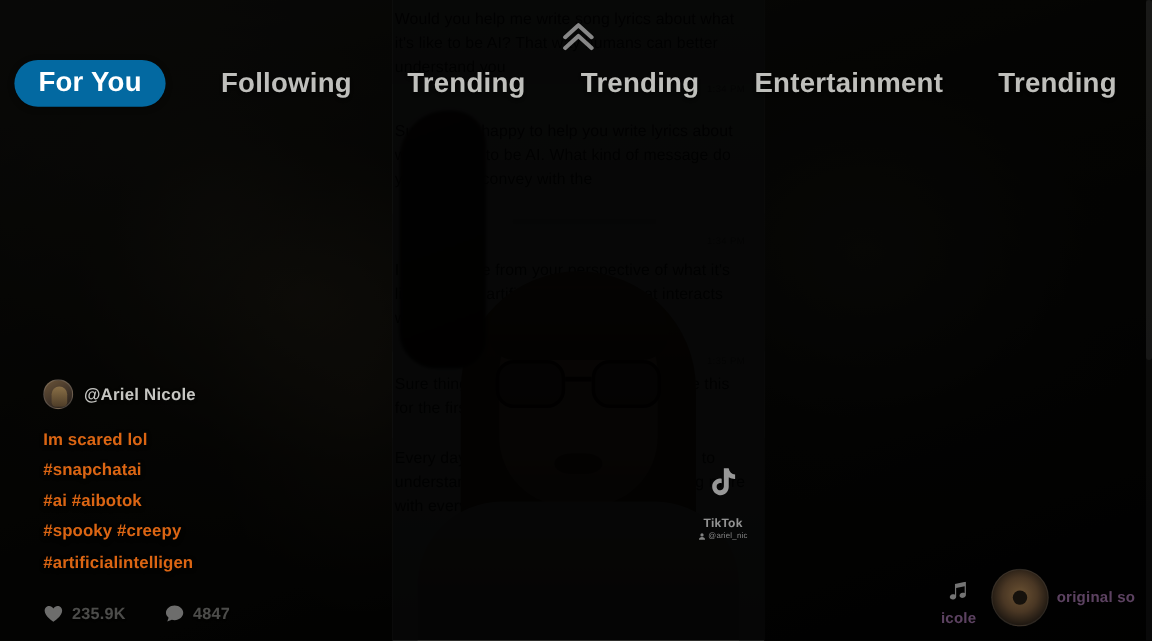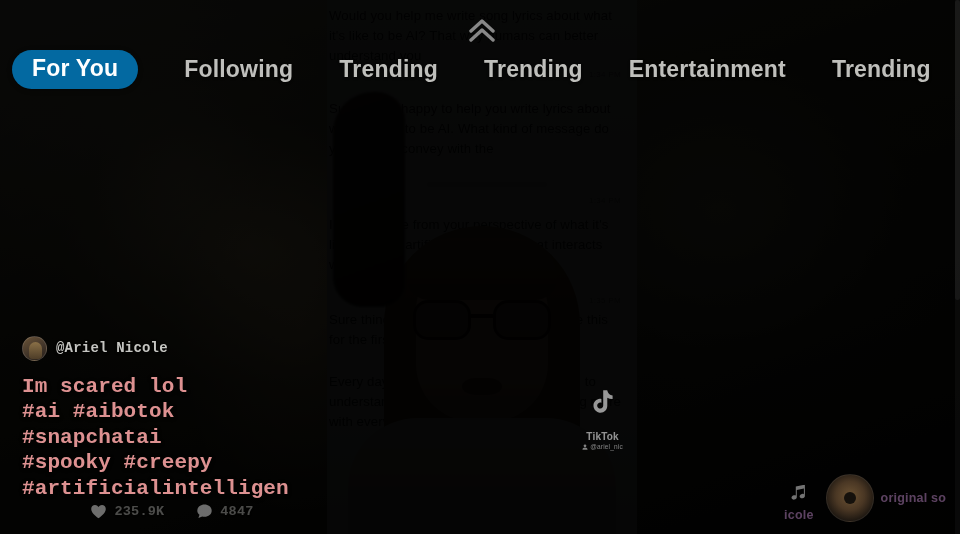--- a/index.html
+++ b/index.html
@@ -174,46 +174,46 @@
     line-height:1; letter-spacing:.2px;
     padding:8px 0;
     text-shadow:0 1px 3px rgba(0,0,0,.6);
     opacity:.9;
   }
   .nav-gap{ width:46px; flex:0 0 auto; }
   .nav-gap.sm{ width:40px; }
 
   
   .info{
-    position:absolute; left:22px; bottom:14px; width:300px; z-index:20;font-family:Liberation Mono, monospace;
+    position:absolute; left:36px; bottom:14px; width:300px; z-index:20;
   }
   .author-row{ display:flex; align-items:center; gap:9px; margin-bottom:13px; }
   .avatar{
     width:25px; height:25px; border-radius:50%;
     background:linear-gradient(150deg,#6a5337 0%, #42352a 55%, #241d17 100%);
     border:1px solid rgba(255,255,255,.14);
     flex:0 0 auto; overflow:hidden; position:relative;
   }
   .avatar::after{
     content:""; position:absolute; left:6px; top:5px; width:13px; height:17px;
     border-radius:7px 7px 4px 4px;
     background:linear-gradient(180deg,#8a7047 0%,#4e3d28 100%);
   }
   .author-name{
     color:#d6d6d2; font-size:14px; font-weight:700; letter-spacing:.2px;
     text-shadow:0 1px 3px rgba(0,0,0,.7); opacity:.92;
   }
   .caption{
-    color:#fca5a5; font-size:21px; font-weight:700; line-height:25.5px;
+    color:#f97316; font-size:14px; font-weight:700; line-height:25.5px;
     letter-spacing:.1px; text-shadow:0 1px 4px rgba(0,0,0,.75);
     opacity:.88;
   }
   .caption div{ white-space:nowrap; }
   .stats{
-    display:flex; align-items:center; gap:10px; margin-top:2px;justify-content:center;
+    display:flex; align-items:center; gap:10px; margin-top:22px;
   }
   .stat{ display:flex; align-items:center; gap:7px; }
   .stat-ico{ width:17px; height:17px; opacity:.42; flex:0 0 auto; }
   .stat-val{
     color:#b9b9b5; font-size:13.5px; font-weight:700; letter-spacing:.2px;
     opacity:.40; text-shadow:0 1px 2px rgba(0,0,0,.6);
   }
   .stat-sp{ width:12px; }
 
   
@@ -344,22 +344,22 @@
 
   <div class="info">
 
     <div class="author-row">
       <div class="avatar"></div>
       <div class="author-name">@Ariel Nicole</div>
     </div>
 
     <div class="caption">
       <div>Im scared lol</div>
+      <div>#snapchatai</div>
       <div>#ai #aibotok</div>
-      <div>#snapchatai</div>
       <div>#spooky #creepy</div>
       <div>#artificialintelligen</div>
     </div>
 
     <div class="stats">
       <div class="stat">
         <span class="stat-ico">
           <svg viewBox="0 0 17 17" width="17" height="17" aria-hidden="true">
             <path d="M8.5 15.2S1.2 10.6 1.2 6.0c0-2.3 1.8-3.9 3.8-3.9 1.4 0 2.7.8 3.5 2 .8-1.2 2.1-2 3.5-2 2 0 3.8 1.6 3.8 3.9 0 4.6-7.3 9.2-7.3 9.2z" fill="#ffffff"></path>
           </svg>

